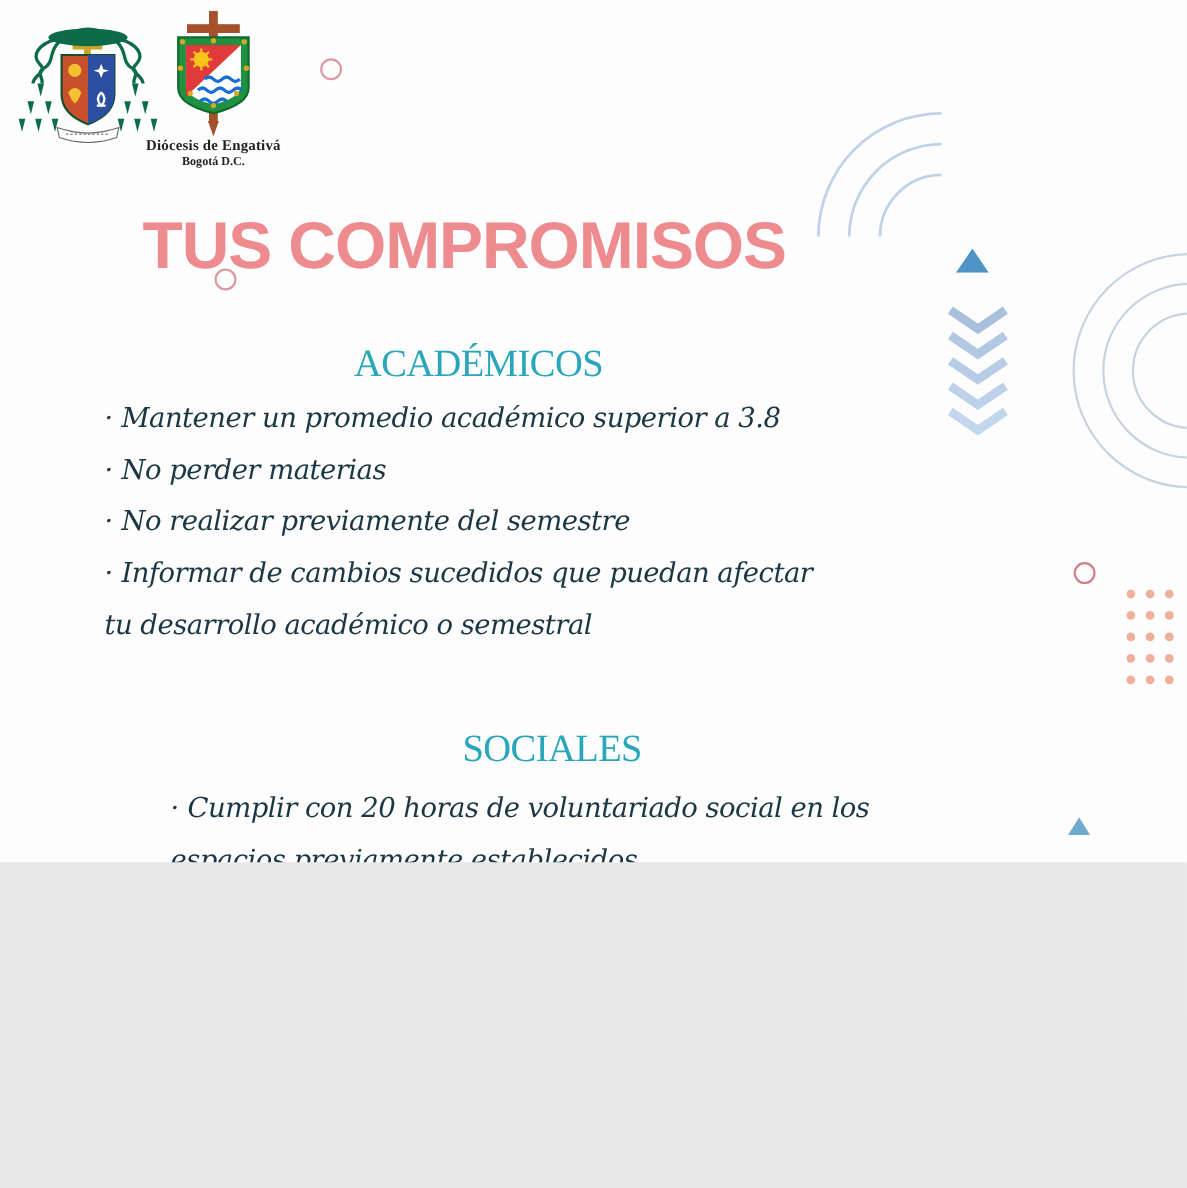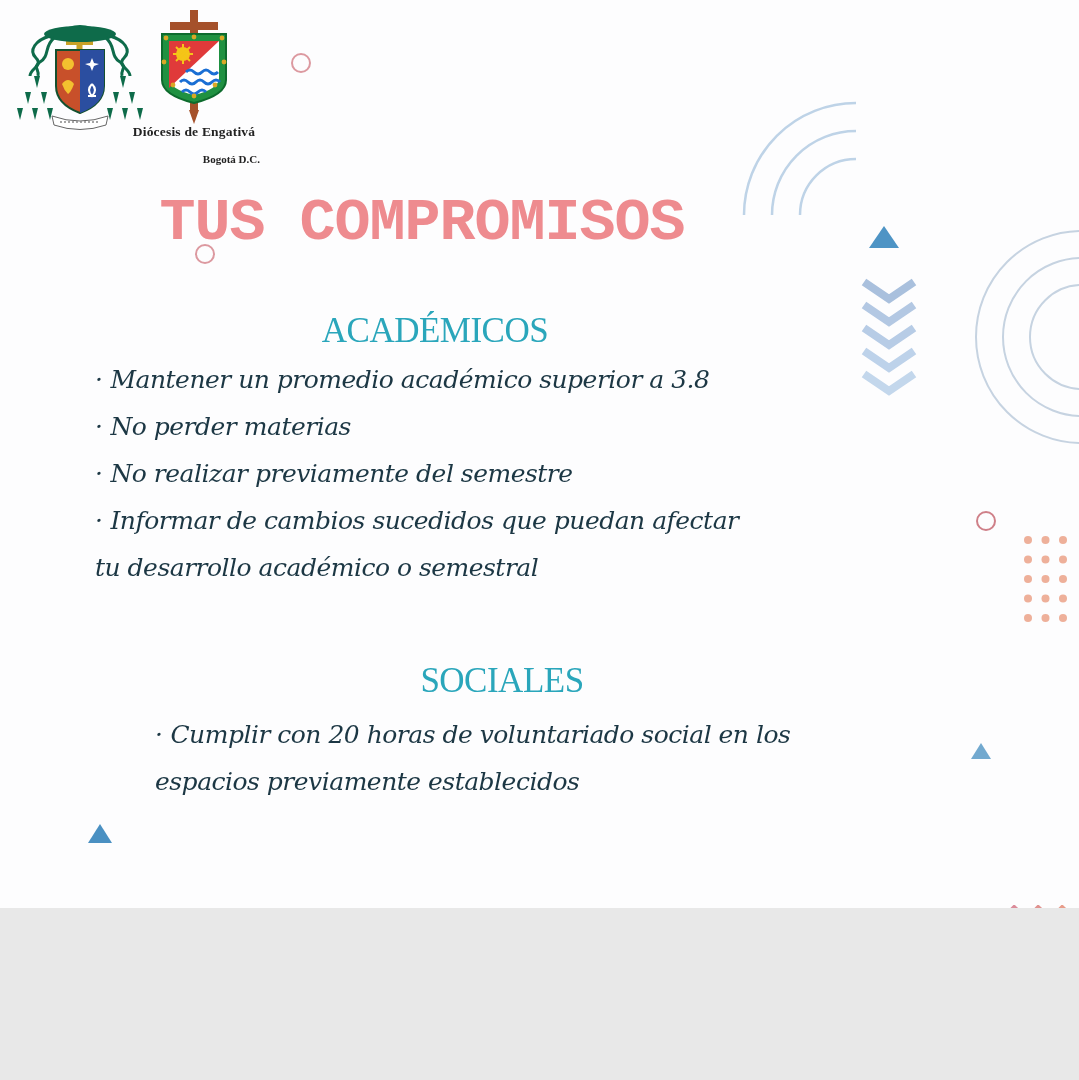--- a/index.html
+++ b/index.html
@@ -1,25 +1,25 @@
 <!DOCTYPE html>
 <html><head>
 <meta charset="utf-8">
 <style>
   html,body{margin:0;padding:0;background:#e8e8e8;}
   #poster{
-    position:relative;width:1079px;height:908px;overflow:hidden;
+    position:relative;width:1079px;height:784px;overflow:hidden;
     background:#fdfdfe;font-family:"Liberation Sans",sans-serif;
   }
   .abs{position:absolute;}
   
   #brand-text{left:128px;top:124px;width:132px;text-align:center;
     font-family:"Liberation Serif",serif;color:#222;}
   #brand-text .org{font-size:13.5px;font-weight:bold;letter-spacing:.2px;}
-  #brand-text .loc{font-size:11px;font-weight:bold;margin-top:13px;text-align:right;}
+  #brand-text .loc{font-size:11px;font-weight:bold;margin-top:1px;}
   
   #main-title{left:60px;top:189px;width:724px;text-align:center;
     font-size:60px;font-weight:bold;letter-spacing:-1px;color:#ee8b8f;}
   
   .section-heading{font-family:"Liberation Serif",serif;color:#2aa6bb;
     font-size:35px;letter-spacing:-.5px;text-align:center;}
   #heading-academicos{left:135px;top:311px;width:600px;}
   #heading-sociales{left:190px;top:649px;width:600px;}
   
   .item-list{font-family:"DejaVu Serif",serif;font-style:italic;
@@ -255,21 +255,21 @@
         <circle cx="69" cy="79" r="2.4"></circle>
         <circle cx="48" cy="90" r="2.4"></circle>
     </g>
   </svg>
 
   <div class="abs" id="brand-text">
     <div class="org">Diócesis de Engativá</div>
     <div class="loc">Bogotá D.C.</div>
   </div>
 
-  <h1 class="abs" id="main-title" style="margin:0;font-family:Liberation Mono, monospace;">TUS COMPROMISOS</h1>
+  <h1 class="abs" id="main-title" style="margin:0;">TUS COMPROMISOS</h1>
 
   <h2 class="abs section-heading" id="heading-academicos" style="margin:0;font-weight:normal;">ACADÉMICOS</h2>
 
   <div class="abs item-list" id="list-academicos">
     <div class="item">
       <span class="bullet">·</span><span>Mantener un promedio académico superior a 3.8</span>
     </div>
     <div class="item">
       <span class="bullet">·</span><span>No perder materias</span>
     </div>

